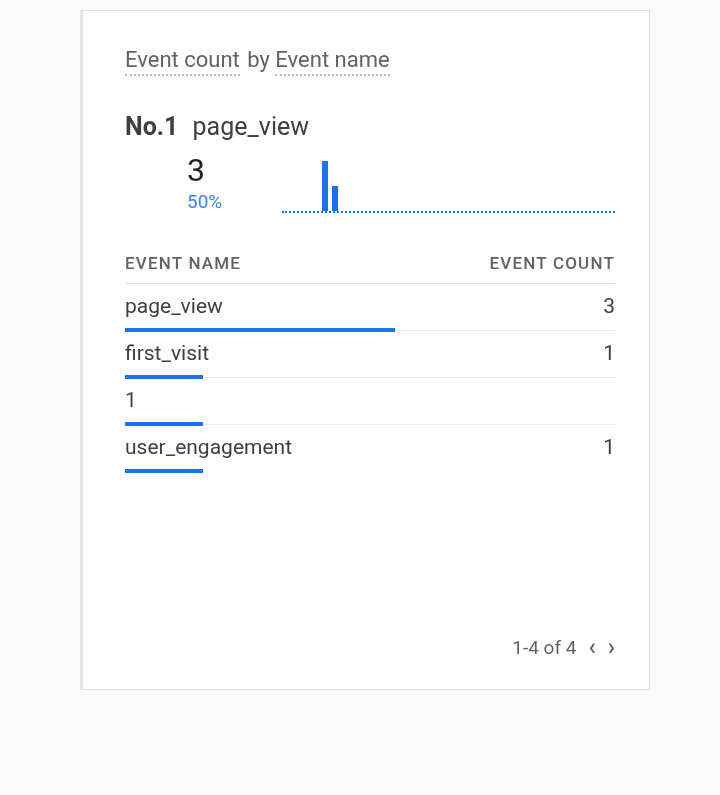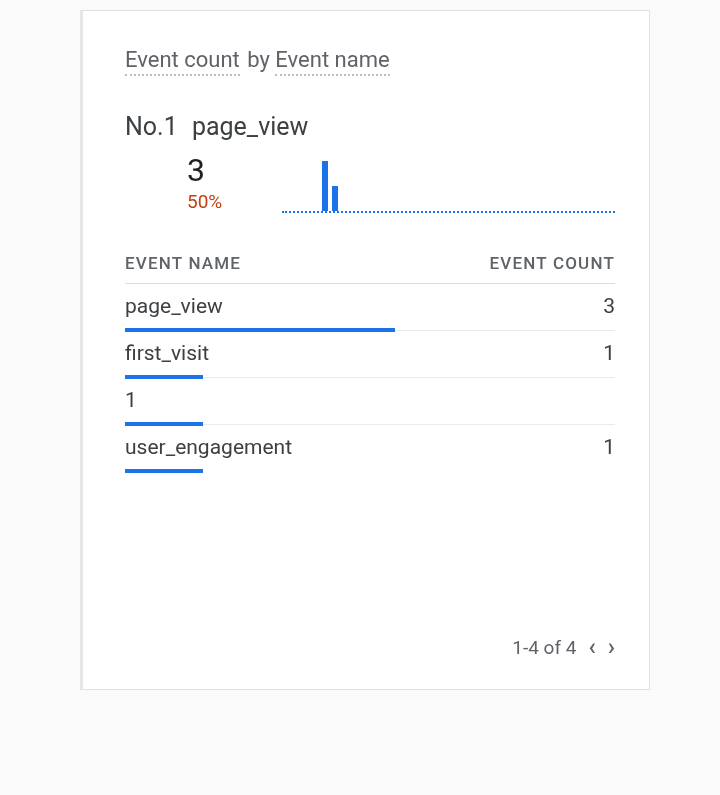--- a/index.html
+++ b/index.html
@@ -41,21 +41,21 @@
       display: inline-block;
       width: 2px;
     }
     .top-rank {
       font-size: 25px;
       color: #3c4043;
       font-weight: 400;
       margin-bottom: 10px;
     }
     .rank-prefix {
-      font-weight: 400;
+      font-weight: 700;
     }
     .rank-name {
       font-weight: 400;
       margin-left: 8px;
     }
     .summary-row {
       display: flex;
       align-items: flex-end;
       margin-bottom: 40px;
       gap: 60px;
@@ -65,21 +65,21 @@
     }
     .big-value {
       font-size: 32px;
       color: #202124;
       font-weight: 400;
       line-height: 1;
       margin-bottom: 4px;
     }
     .pct-value {
       font-size: 19px;
-      color: #c2410c;
+      color: #3b82f6;
     }
     .sparkline {
       flex: 1;
       height: 62px;
       border-bottom: 2px dotted #1a73e8;
       position: relative;
     }
     .spark-bar {
       position: absolute;
       bottom: 0;

